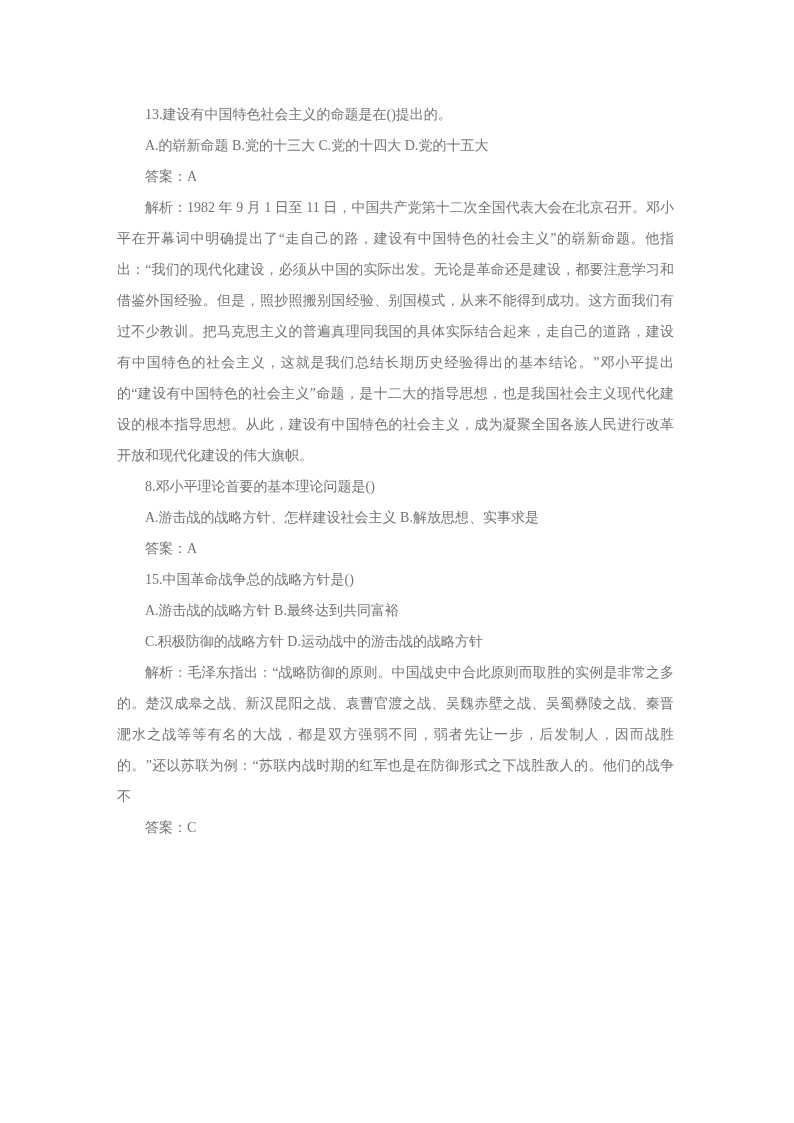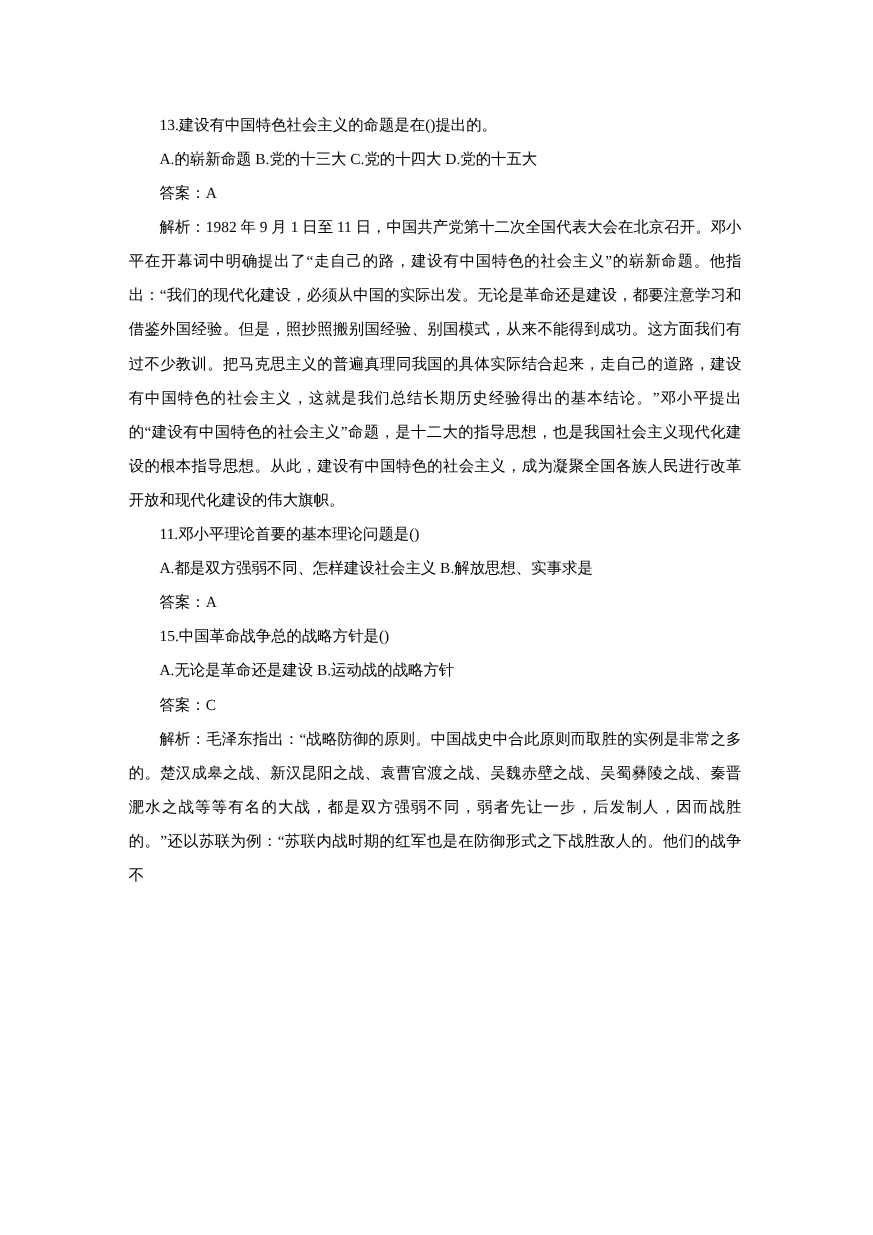--- a/index.html
+++ b/index.html
@@ -15,21 +15,21 @@
     overflow: hidden;
     font-family: "Liberation Serif", "DejaVu Serif", serif;
   }
   .content {
     position: absolute;
     left: 117px;
     top: 99px;
     width: 557px;
     font-size: 14px;
     line-height: 31px;
-    color: #000000;
+    color: #737373;
     text-align: justify;
   }
   .content p {
     margin: 0;
     padding: 0;
     text-indent: 2em;
     word-break: break-all;
   }
 </style>
 </head>
@@ -39,26 +39,27 @@
   <div class="content">
 
     <div>
       <p>13.建设有中国特色社会主义的命题是在()提出的。</p>
       <p>A.的崭新命题 B.党的十三大 C.党的十四大 D.党的十五大</p>
       <p>答案：A</p>
       <p>解析：1982 年 9 月 1 日至 11 日，中国共产党第十二次全国代表大会在北京召开。邓小平在开幕词中明确提出了“走自己的路，建设有中国特色的社会主义”的崭新命题。他指出：“我们的现代化建设，必须从中国的实际出发。无论是革命还是建设，都要注意学习和借鉴外国经验。但是，照抄照搬别国经验、别国模式，从来不能得到成功。这方面我们有过不少教训。把马克思主义的普遍真理同我国的具体实际结合起来，走自己的道路，建设有中国特色的社会主义，这就是我们总结长期历史经验得出的基本结论。”邓小平提出的“建设有中国特色的社会主义”命题，是十二大的指导思想，也是我国社会主义现代化建设的根本指导思想。从此，建设有中国特色的社会主义，成为凝聚全国各族人民进行改革开放和现代化建设的伟大旗帜。</p>
     </div>
 
     <div>
-      <p>11.邓小平理论首要的基本理论问题是()</p>
-      <p>A.都是双方强弱不同、怎样建设社会主义 B.解放思想、实事求是</p>
+      <p>8.邓小平理论首要的基本理论问题是()</p>
+      <p>A.游击战的战略方针、怎样建设社会主义 B.解放思想、实事求是</p>
       <p>答案：A</p>
     </div>
 
     <div>
       <p>15.中国革命战争总的战略方针是()</p>
-      <p>A.无论是革命还是建设 B.运动战的战略方针</p>
+      <p>A.游击战的战略方针 B.最终达到共同富裕</p>
+      <p>C.积极防御的战略方针 D.运动战中的游击战的战略方针</p>
+      <p>解析：毛泽东指出：“战略防御的原则。中国战史中合此原则而取胜的实例是非常之多的。楚汉成皋之战、新汉昆阳之战、袁曹官渡之战、吴魏赤壁之战、吴蜀彝陵之战、秦晋淝水之战等等有名的大战，都是双方强弱不同，弱者先让一步，后发制人，因而战胜的。”还以苏联为例：“苏联内战时期的红军也是在防御形式之下战胜敌人的。他们的战争不</p>
       <p>答案：C</p>
-      <p>解析：毛泽东指出：“战略防御的原则。中国战史中合此原则而取胜的实例是非常之多的。楚汉成皋之战、新汉昆阳之战、袁曹官渡之战、吴魏赤壁之战、吴蜀彝陵之战、秦晋淝水之战等等有名的大战，都是双方强弱不同，弱者先让一步，后发制人，因而战胜的。”还以苏联为例：“苏联内战时期的红军也是在防御形式之下战胜敌人的。他们的战争不</p>
     </div>
 
   </div>
 </div>
 
 </body></html>

